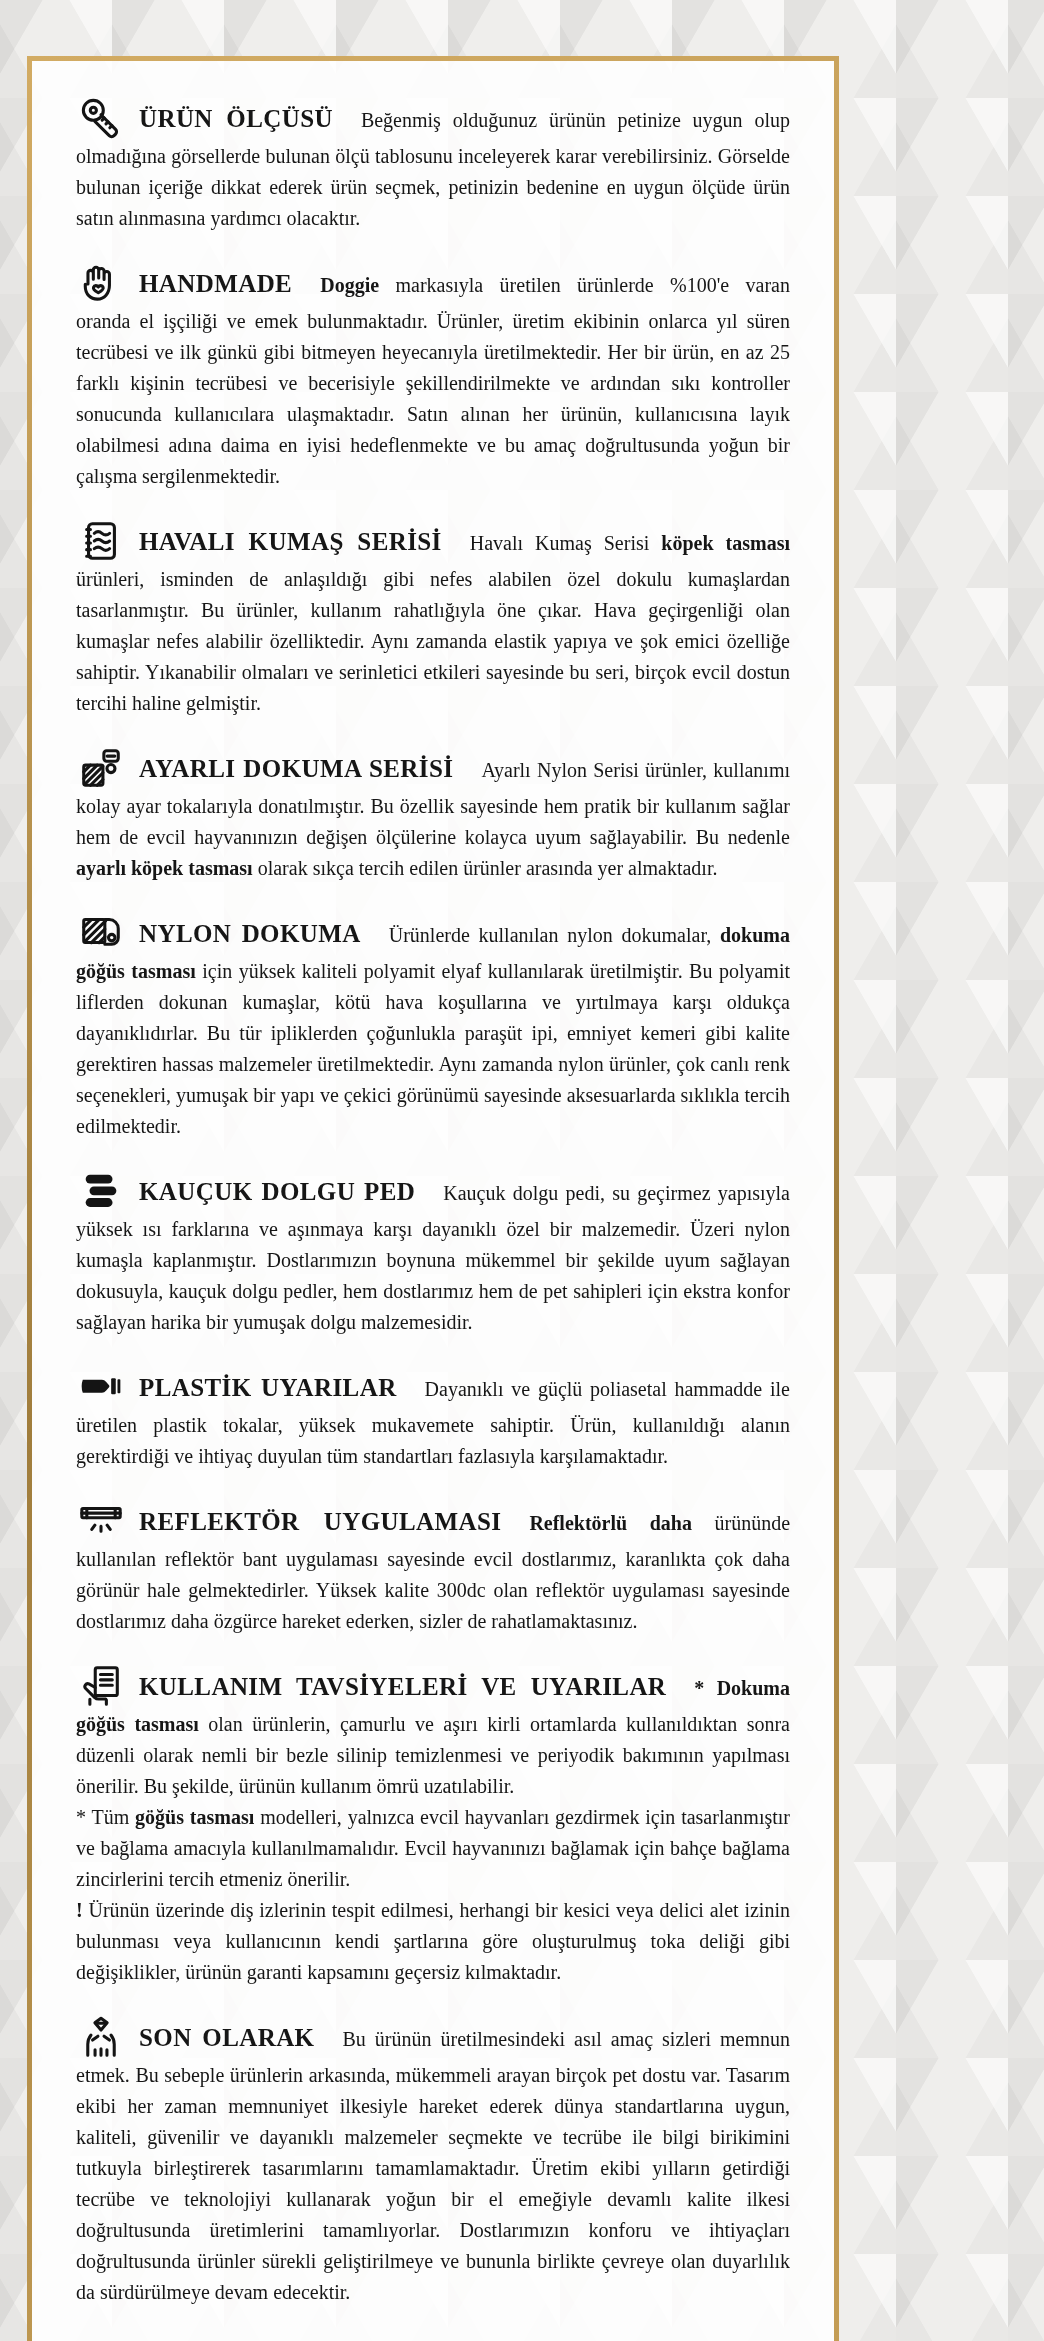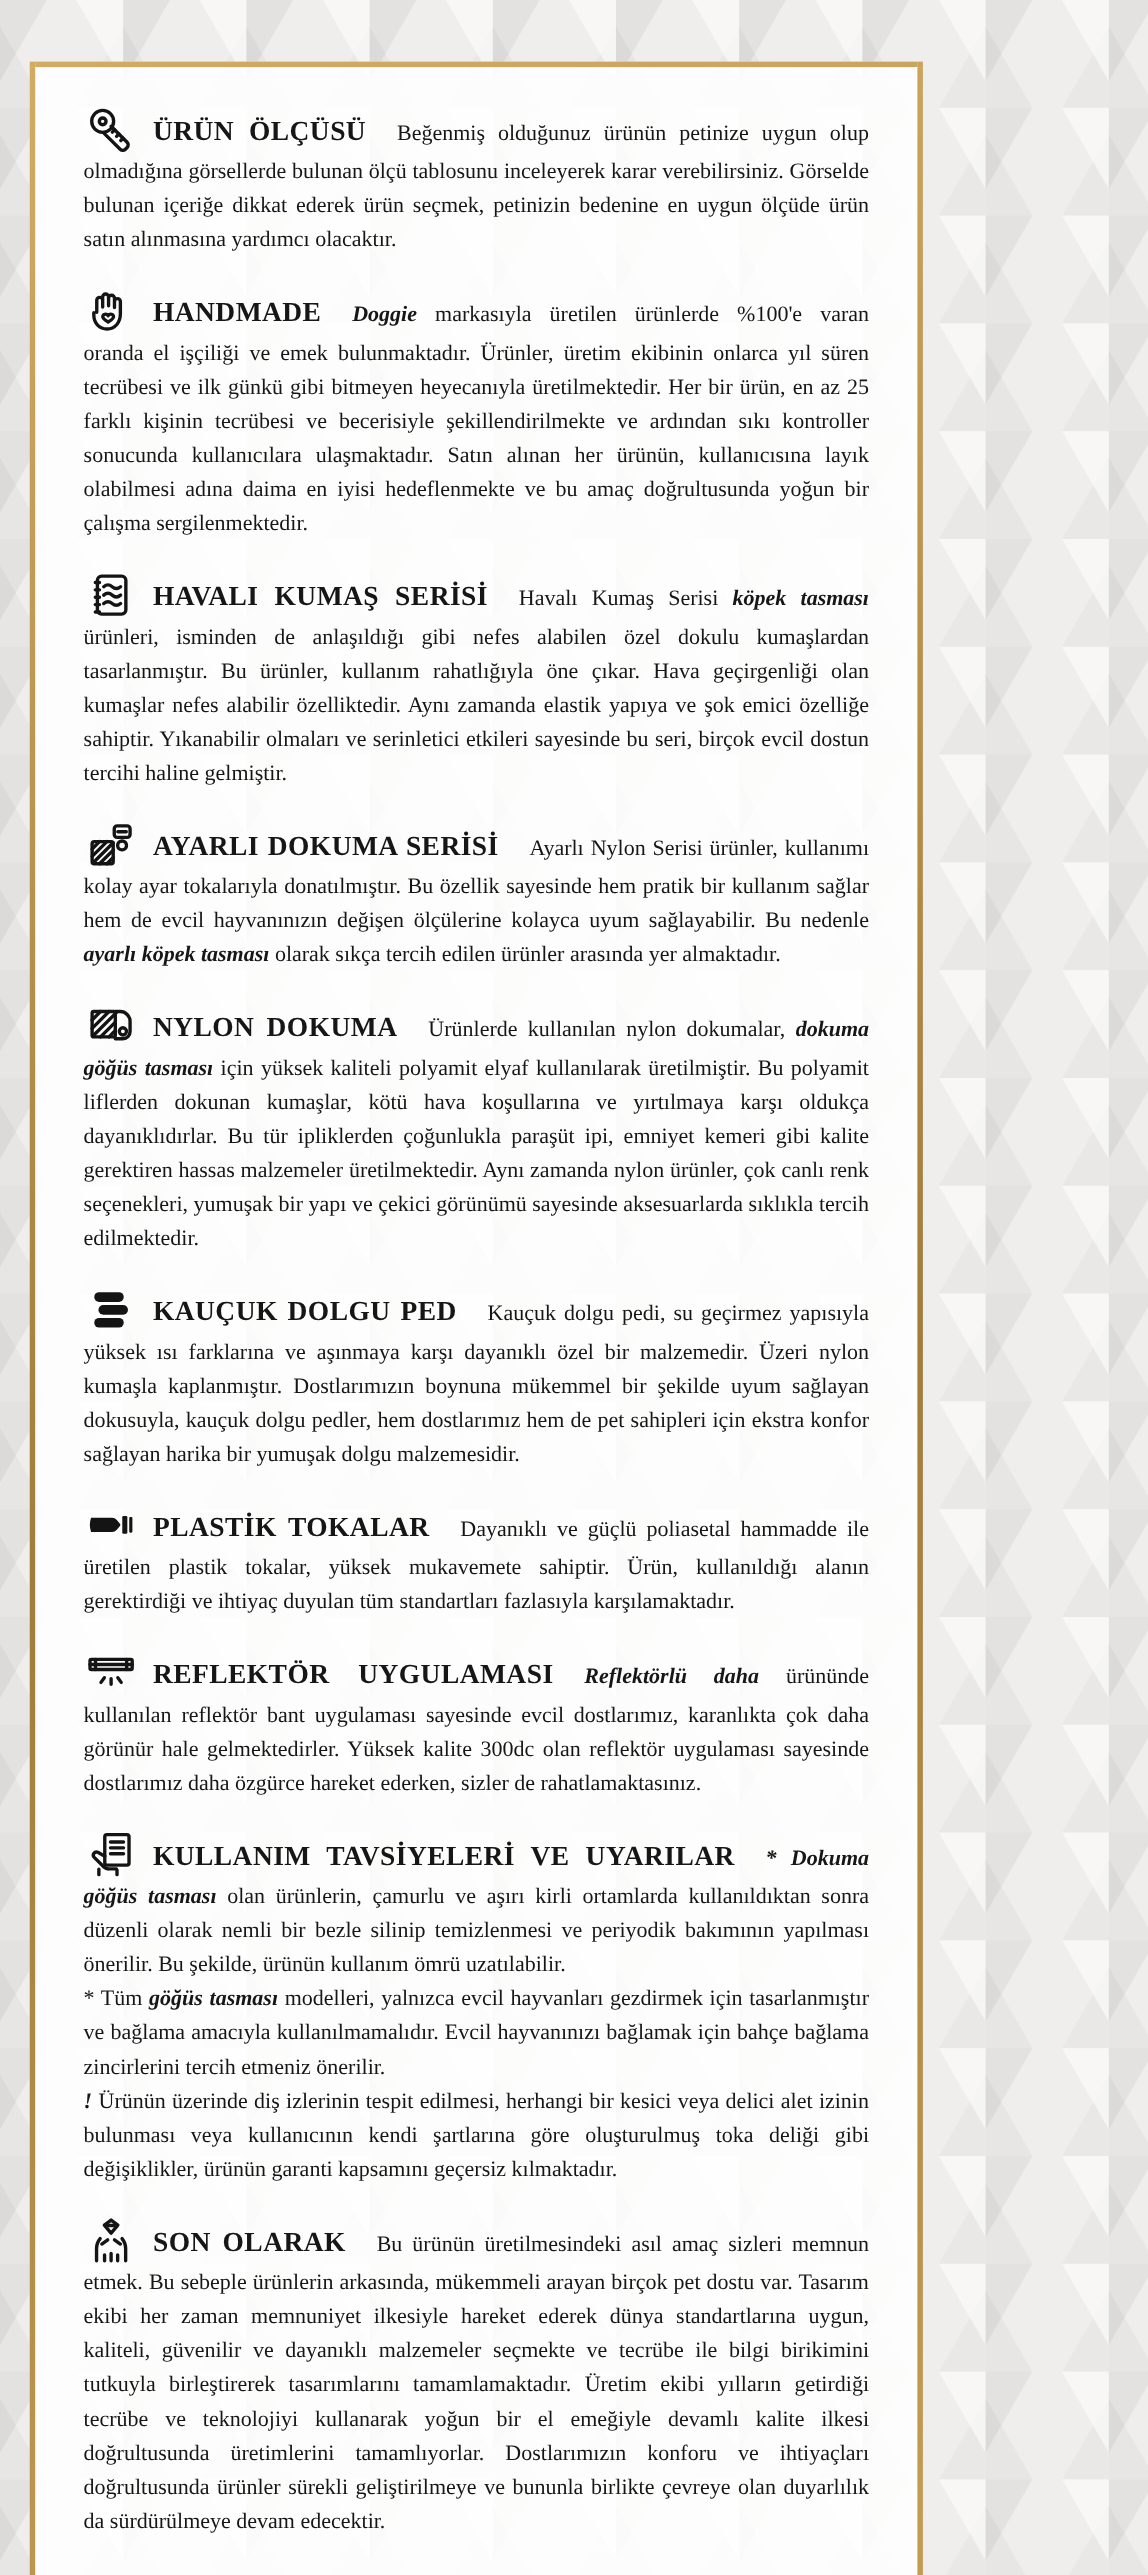--- a/index.html
+++ b/index.html
@@ -43,21 +43,21 @@
     margin-right:13px;
   }
   .sec-icon svg{ width:100%; height:100%; display:block; }
   .sec-title{
     font-weight:bold;
     font-size:25px;
     letter-spacing:0.4px;
     margin-right:28px;
     white-space:nowrap;
   }
-  .sec-body b{ font-weight:bold;font-style:italic; }
+  .sec-body b{ font-weight:bold; }
 </style>
 </head>
 <body>
 
 <div class="card">
   <section class="sec">
     <span class="sec-icon"><svg viewBox="0 0 24 24" fill="none" stroke="#141414" stroke-width="1.6" stroke-linecap="round" stroke-linejoin="round">
           <circle cx="8" cy="8" r="5.2"></circle>
           <circle cx="8" cy="8" r="1.6"></circle>
      <path d="M12 10.3 L19.6 17.9 a1.8 1.8 0 0 1 0 2.5 l-.8 .8 a1.8 1.8 0 0 1 -2.5 0 L8.8 13.8"></path>
@@ -105,21 +105,21 @@
      <rect x="6" y="9.6" width="14" height="4.6" rx="2.3"></rect>
      <rect x="4" y="15.7" width="14" height="4.6" rx="2.3"></rect>
         </svg></span><span class="sec-title">KAUÇUK DOLGU PED</span><span class="sec-body">Kauçuk dolgu pedi, su geçirmez yapısıyla yüksek ısı farklarına ve aşınmaya karşı dayanıklı özel bir malzemedir. Üzeri nylon kumaşla kaplanmıştır. Dostlarımızın boynuna mükemmel bir şekilde uyum sağlayan dokusuyla, kauçuk dolgu pedler, hem dostlarımız hem de pet sahipleri için ekstra konfor sağlayan harika bir yumuşak dolgu malzemesidir.</span>
   </section>
 
   <section class="sec">
     <span class="sec-icon"><svg viewBox="0 0 24 24" fill="#141414" stroke="none">
      <path d="M2.5 8.2 h10 q1.3 0 2.1 1 l1.6 1.9 q.4 .5 0 1 l-1.6 1.9 q-.8 1-2.1 1 h-10 q-1.2-3.4 0-6.8z"></path>
      <rect x="17.3" y="7.4" width="2.4" height="8.4" rx="0.6"></rect>
      <rect x="20.6" y="7.9" width="1.5" height="7.4" rx="0.5"></rect>
-        </svg></span><span class="sec-title">PLASTİK TOKALAR</span><span class="sec-body">Dayanıklı ve güçlü poliasetal hammadde ile üretilen plastik tokalar, yüksek mukavemete sahiptir. Ürün, kullanıldığı alanın gerektirdiği ve ihtiyaç duyulan tüm standartları fazlasıyla karşılamaktadır.</span>
+        </svg></span><span class="sec-title">PLASTİK UYARILAR</span><span class="sec-body">Dayanıklı ve güçlü poliasetal hammadde ile üretilen plastik tokalar, yüksek mukavemete sahiptir. Ürün, kullanıldığı alanın gerektirdiği ve ihtiyaç duyulan tüm standartları fazlasıyla karşılamaktadır.</span>
   </section>
 
   <section class="sec">
     <span class="sec-icon"><svg viewBox="0 0 24 24" fill="none" stroke="#141414" stroke-width="1.6" stroke-linecap="round" stroke-linejoin="round">
           <rect x="2" y="5.5" width="20" height="4.8" rx="0.6"></rect>
      <path d="M4.6 5.5 v4.8 M19.4 5.5 v4.8 M2 7.9 h20"></path>
      <path d="M8.8 14.2 l-1.6 2.2 M12 14.7 v2.6 M15.2 14.2 l1.6 2.2"></path>
         </svg></span><span class="sec-title">REFLEKTÖR UYGULAMASI</span><span class="sec-body"><b>Reflektörlü daha</b> ürününde kullanılan reflektör bant uygulaması sayesinde evcil dostlarımız, karanlıkta çok daha görünür hale gelmektedirler. Yüksek kalite 300dc olan reflektör uygulaması sayesinde dostlarımız daha özgürce hareket ederken, sizler de rahatlamaktasınız.</span>
   </section>
 

